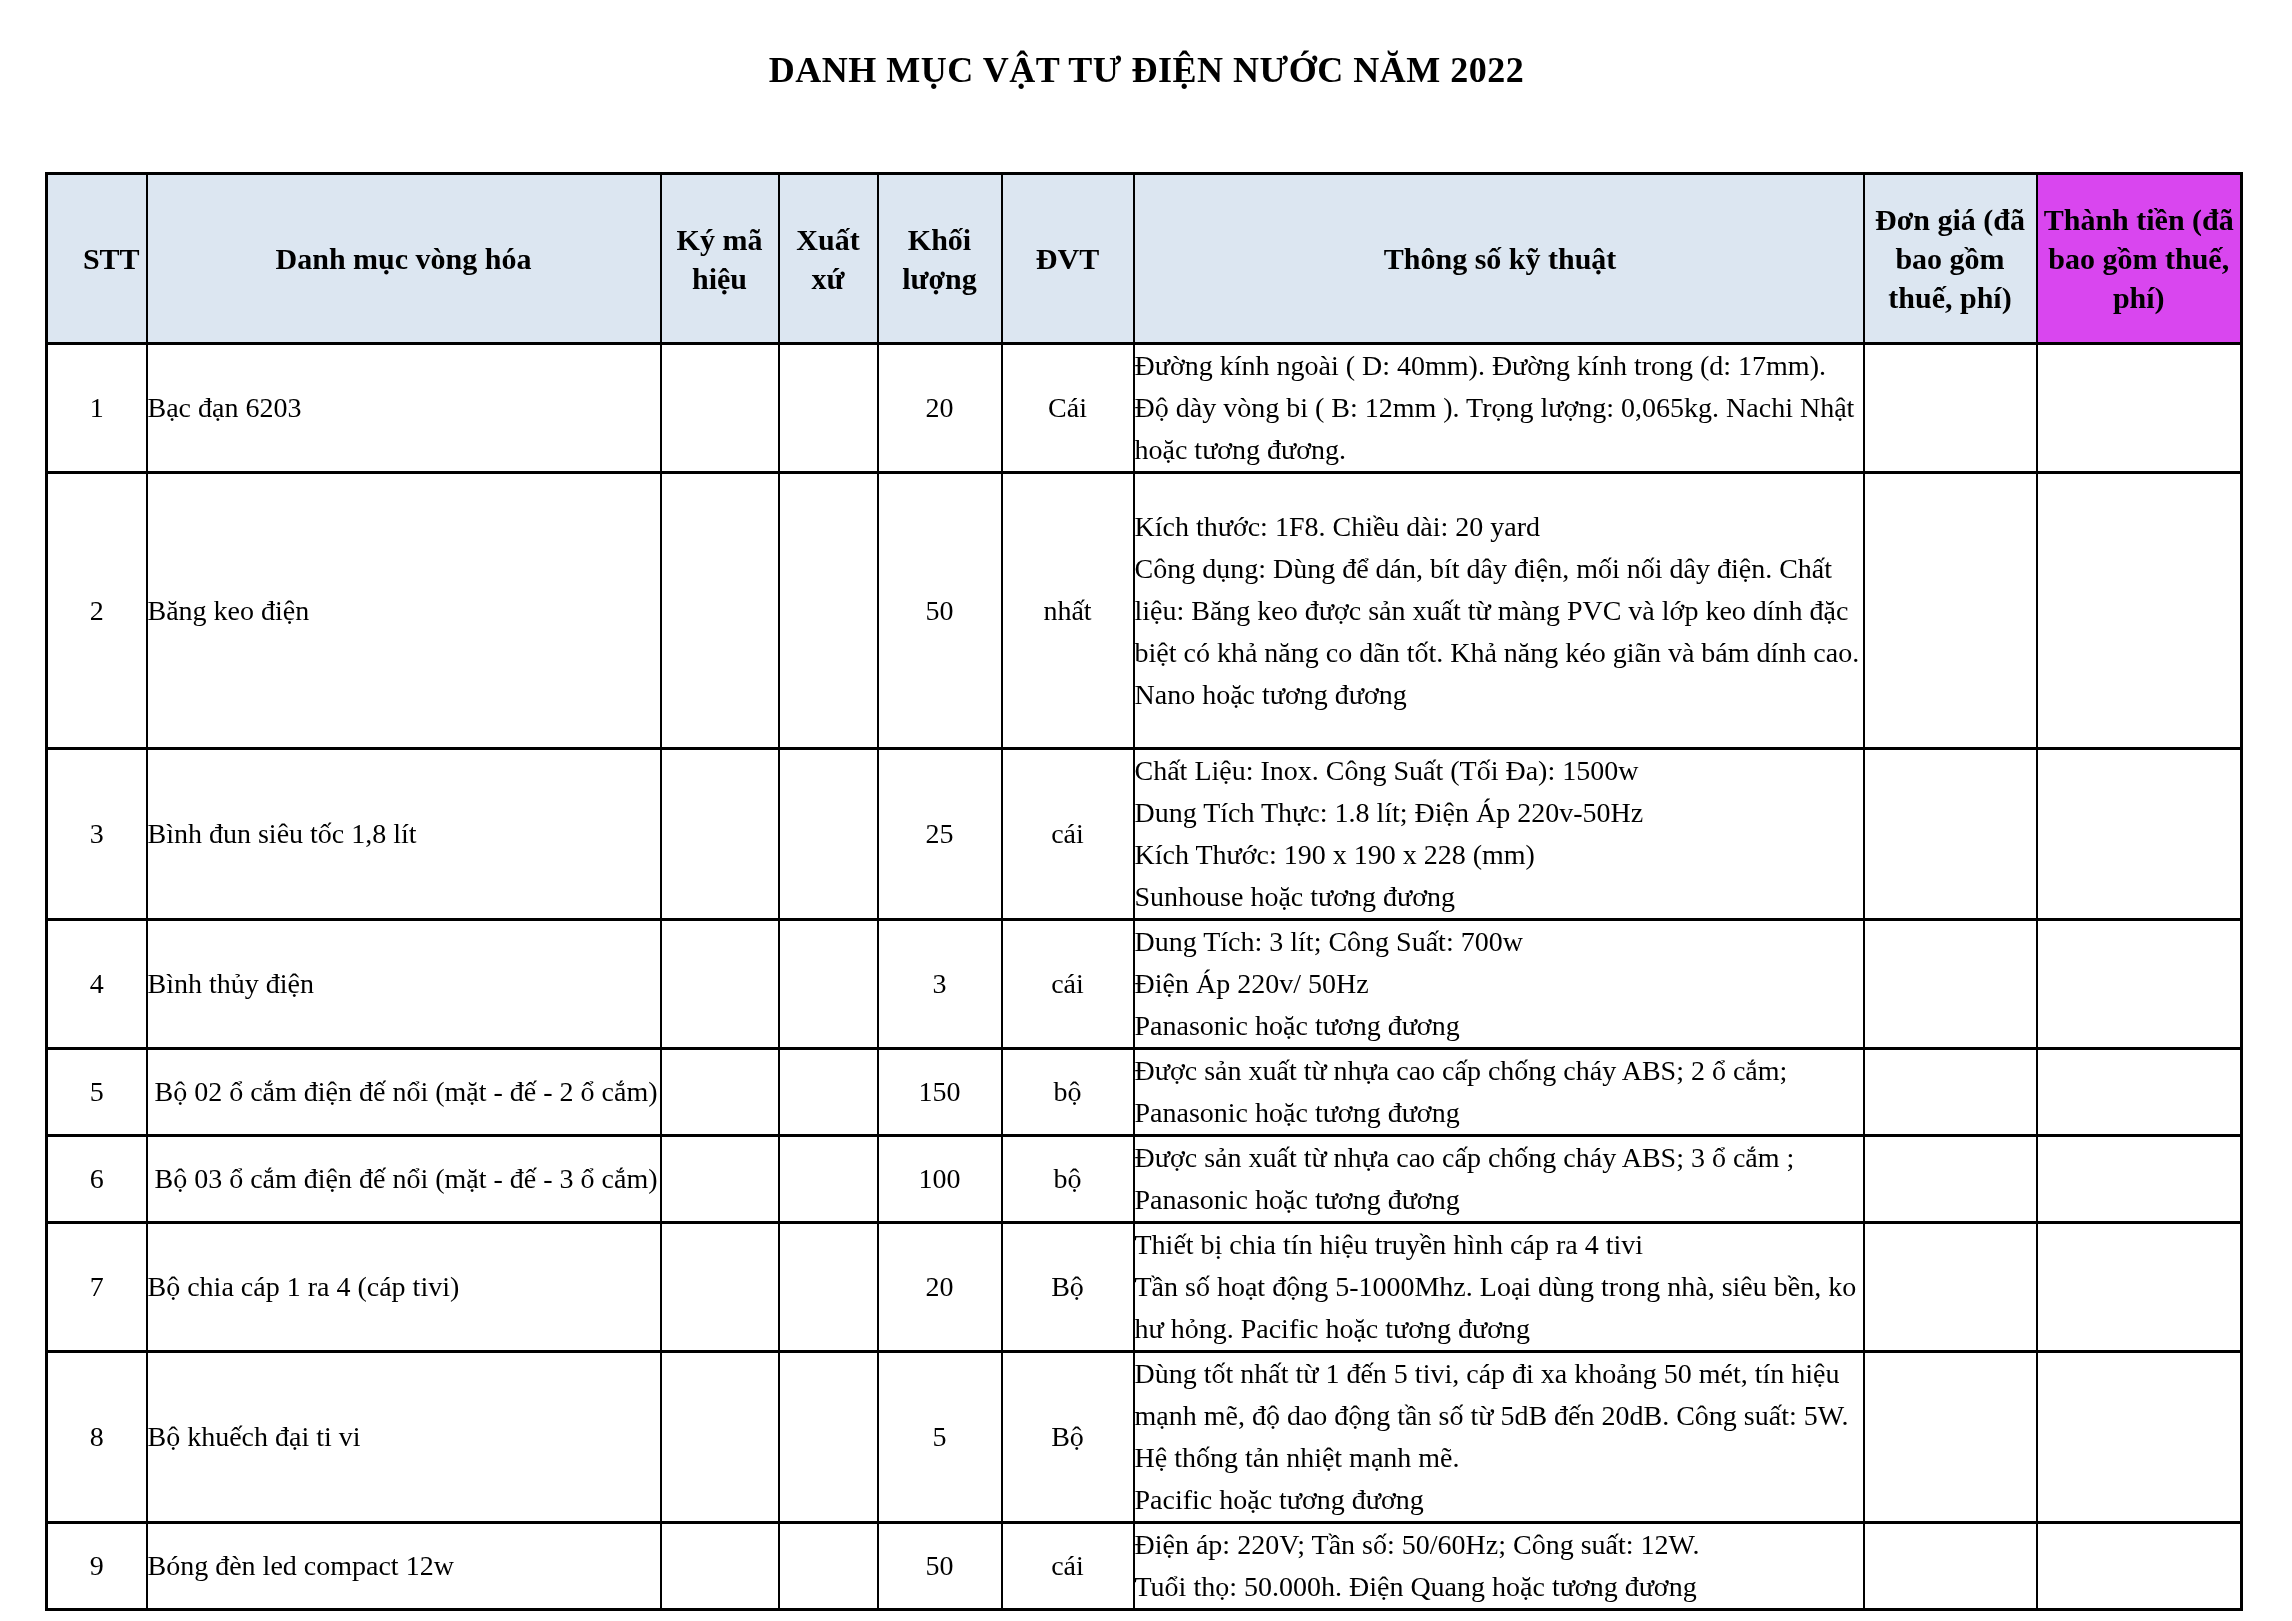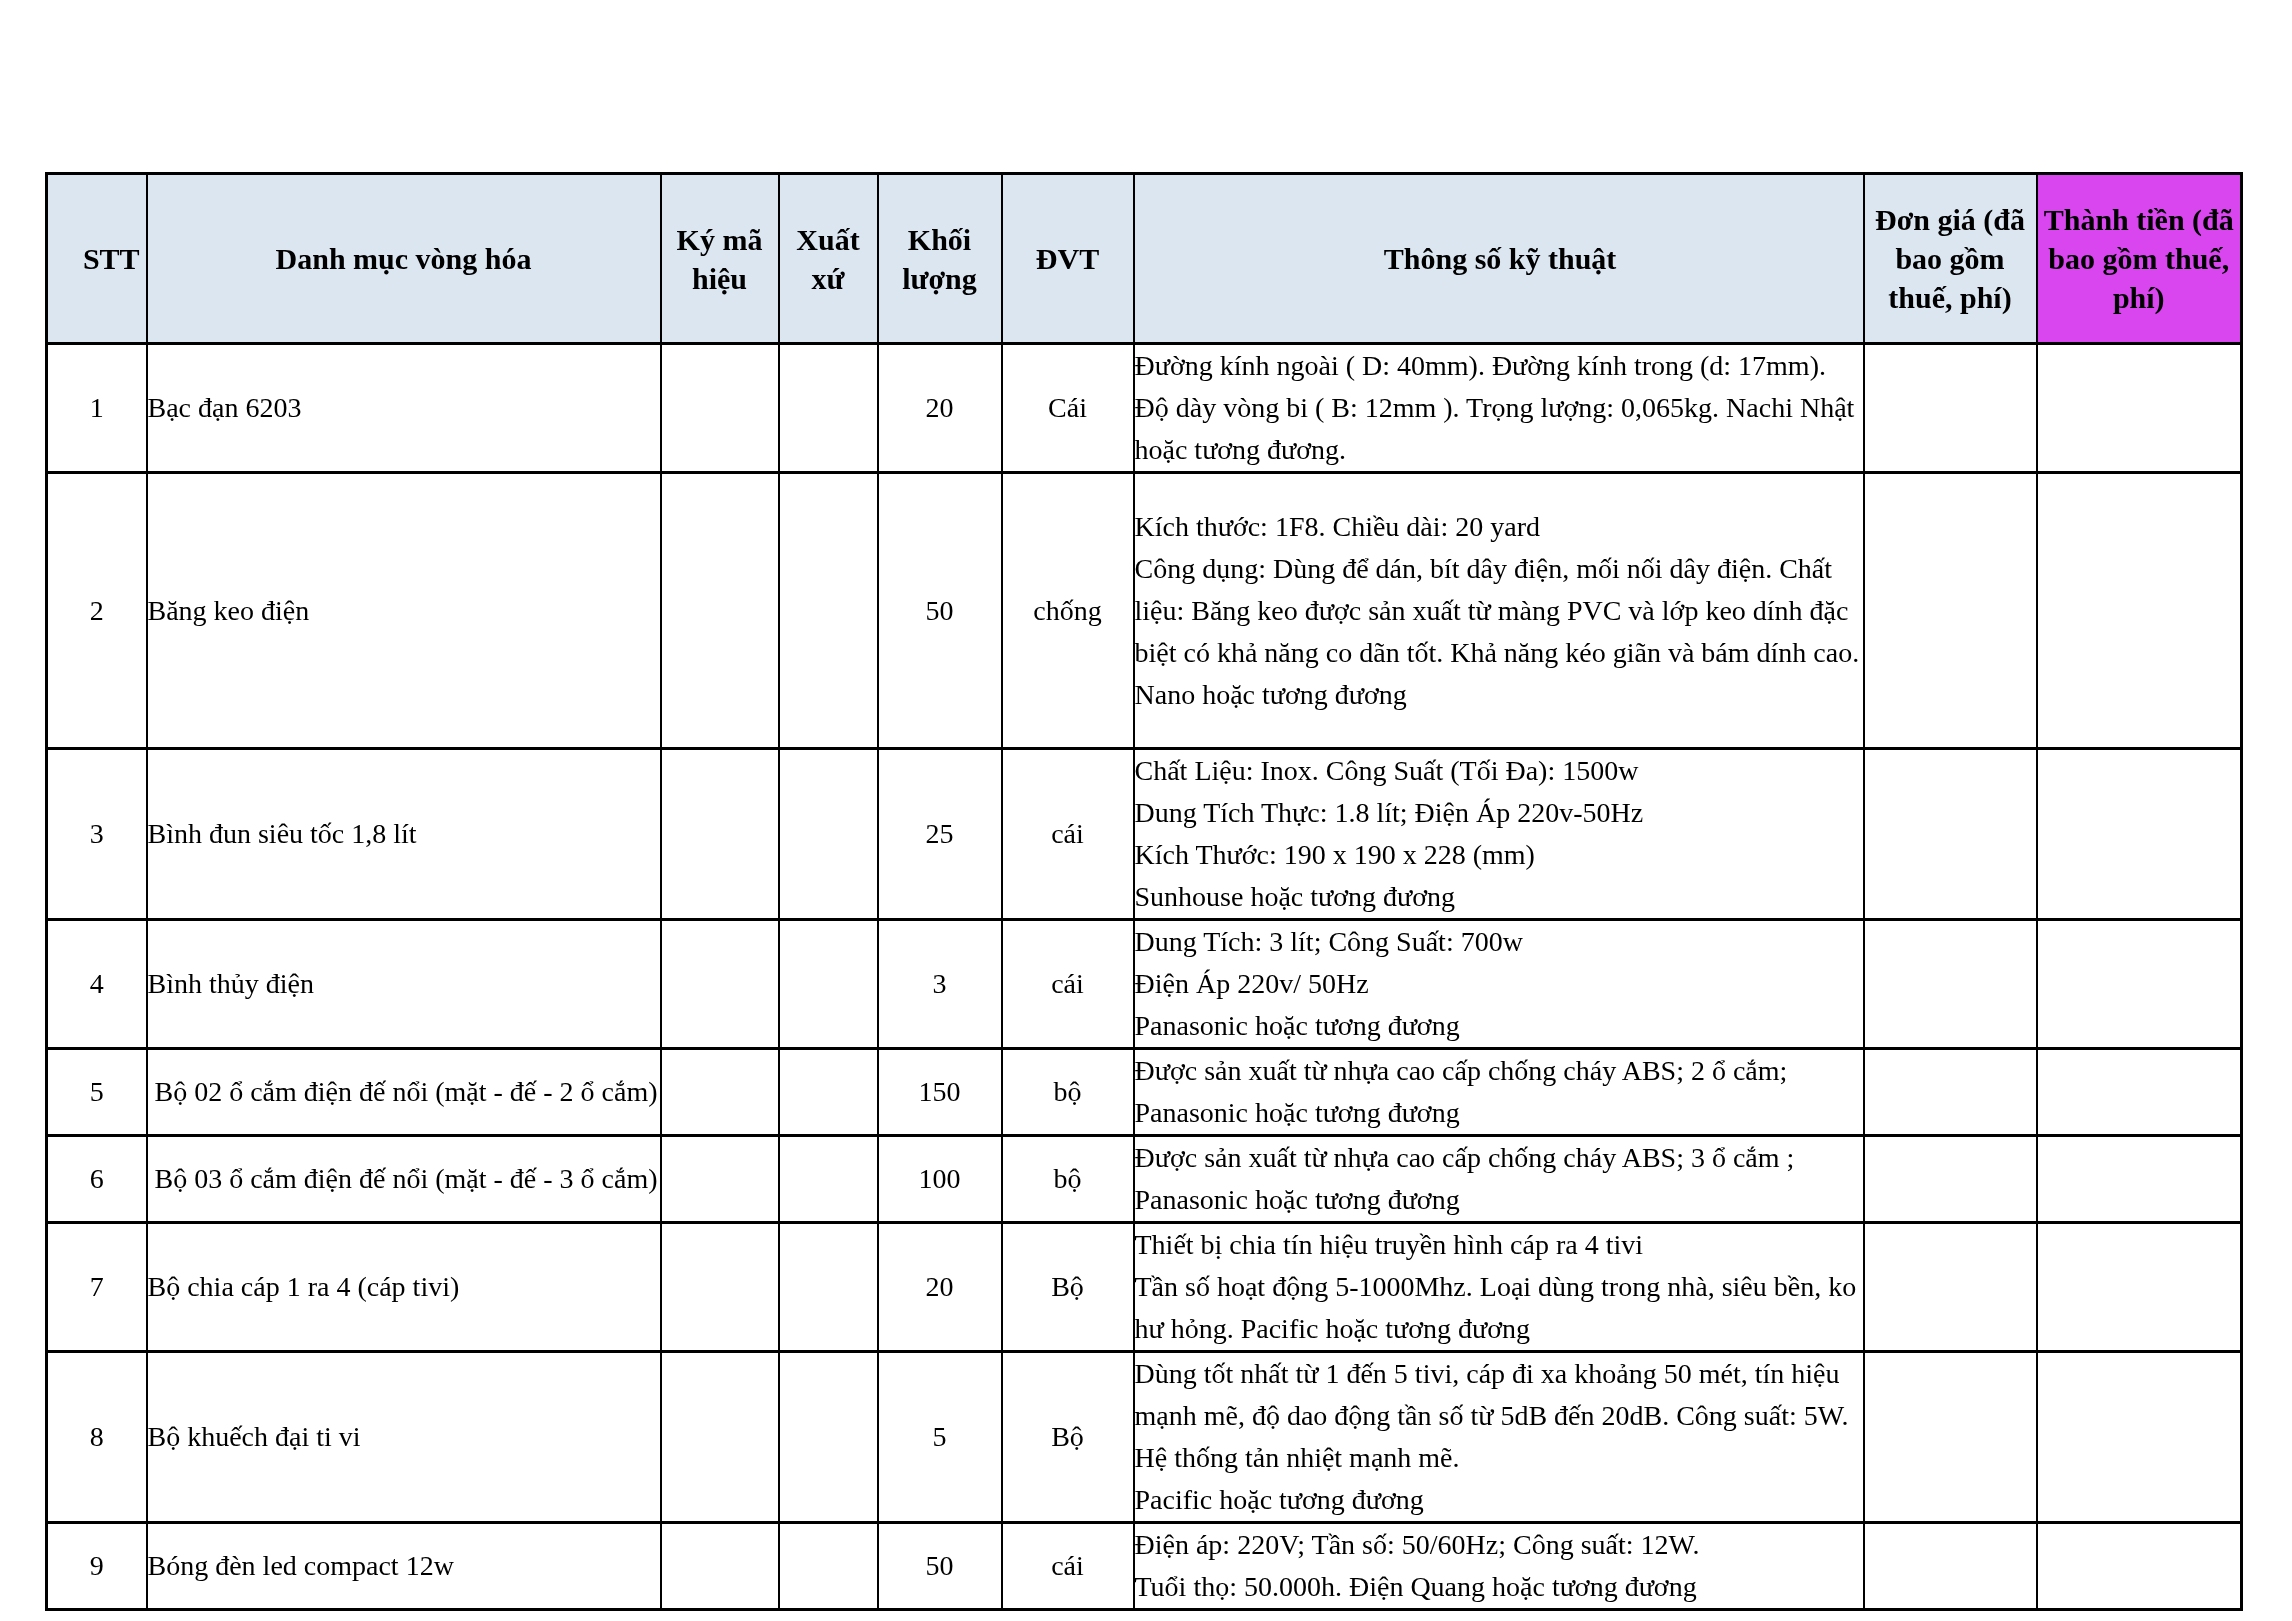--- a/index.html
+++ b/index.html
@@ -62,20 +62,21 @@
     text-align:left;
     padding:2px 7.8px 2px 7.8px;
     white-space:pre-wrap;
   }
   .c-code, .c-origin, .c-price, .c-total { text-align:center; }
 </style>
 </head>
 <body>
 
 <div class="page">
+  <h1 class="title">DANH MỤC VẬT TƯ ĐIỆN NƯỚC NĂM 2022</h1>
 
   <table class="grid">
     <colgroup>
       <col style="width:100px">
       <col style="width:514px">
       <col style="width:118px">
       <col style="width:99px">
       <col style="width:124px">
       <col style="width:132px">
       <col style="width:730px">
@@ -106,21 +107,21 @@
           <td class="c-specs">Đường kính ngoài ( D: 40mm). Đường kính trong (d: 17mm). Độ dày vòng bi ( B: 12mm ). Trọng lượng: 0,065kg. Nachi Nhật hoặc tương đương.</td>
           <td class="c-price"></td>
           <td class="c-total"></td>
         </tr>
         <tr style="height: 276px;">
           <td class="c-stt">2</td>
           <td class="c-name">Băng keo điện</td>
           <td class="c-code"></td>
           <td class="c-origin"></td>
           <td class="c-qty">50</td>
-          <td class="c-unit">chống</td>
+          <td class="c-unit">nhất</td>
           <td class="c-specs">Kích thước: 1F8. Chiều dài: 20 yard
 Công dụng: Dùng để dán, bít dây điện, mối nối dây điện. Chất liệu: Băng keo được sản xuất từ màng PVC và lớp keo dính đặc biệt có khả năng co dãn tốt. Khả năng kéo giãn và bám dính cao. Nano hoặc tương đương</td>
           <td class="c-price"></td>
           <td class="c-total"></td>
         </tr>
         <tr style="height: 169px;">
           <td class="c-stt">3</td>
           <td class="c-name">Bình đun siêu tốc 1,8 lít</td>
           <td class="c-code"></td>
           <td class="c-origin"></td>

